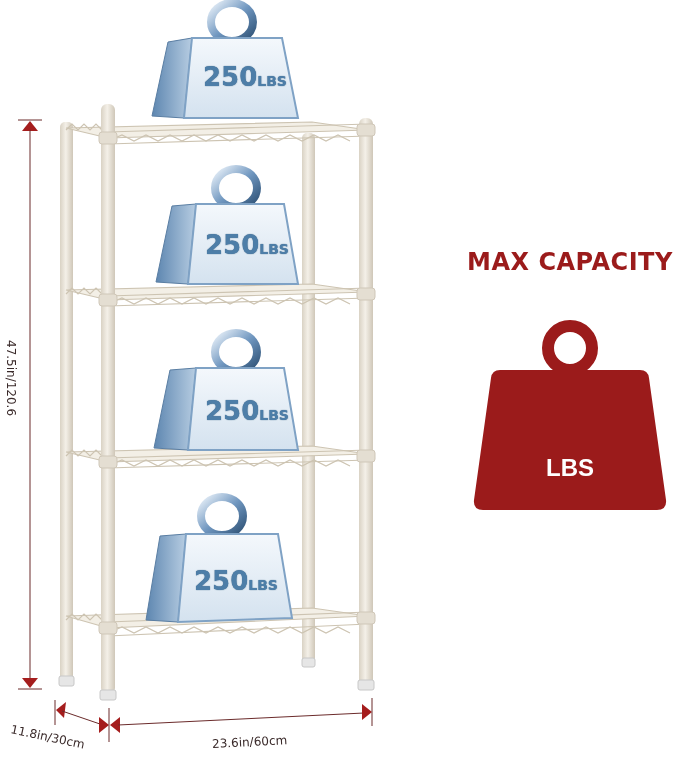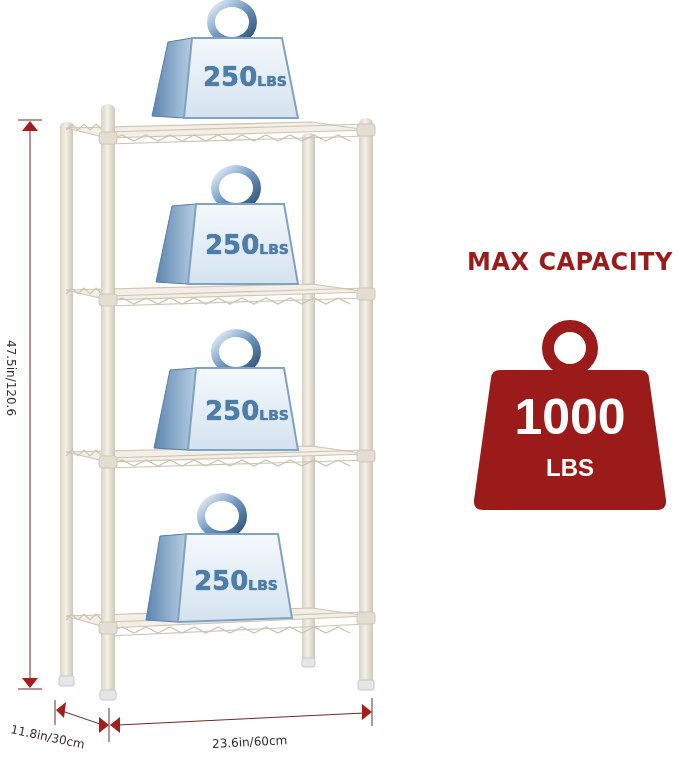--- a/index.html
+++ b/index.html
@@ -158,15 +158,14 @@
     <span class="n">250</span><span class="u">LBS</span>
   </div>
 
   
   <div class="dim dim-height">47.5in/120.6</div>
   <div class="dim dim-depth">11.8in/30cm</div>
   <div class="dim dim-width">23.6in/60cm</div>
 
   
   <div class="cap-title">MAX CAPACITY</div>
-  <div class="big-num">1000</div>
   <div class="big-unit">LBS</div>
 </div>
 
 </body></html>

